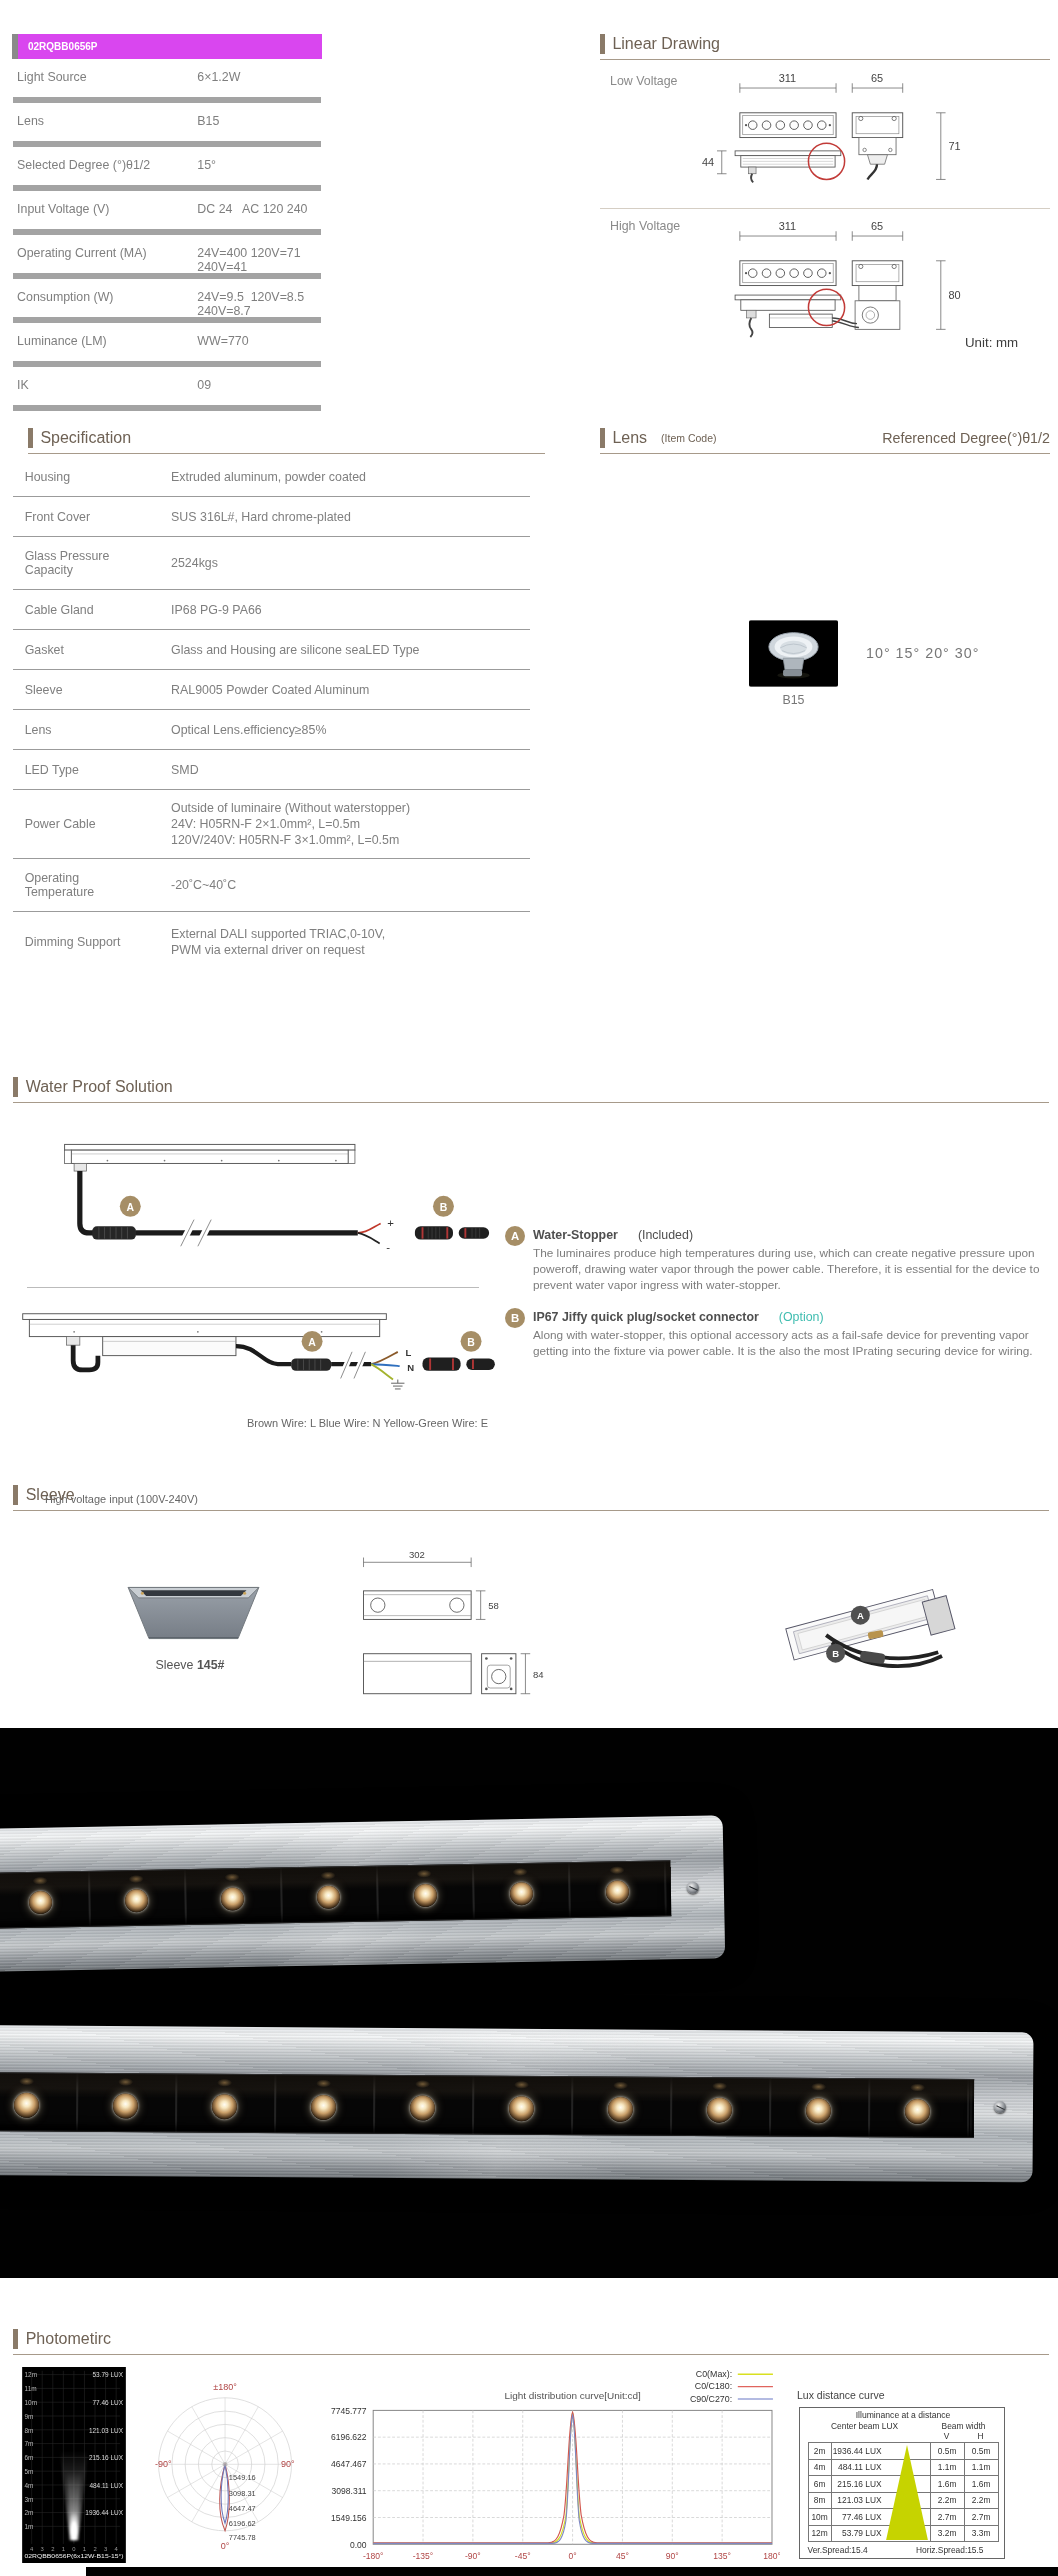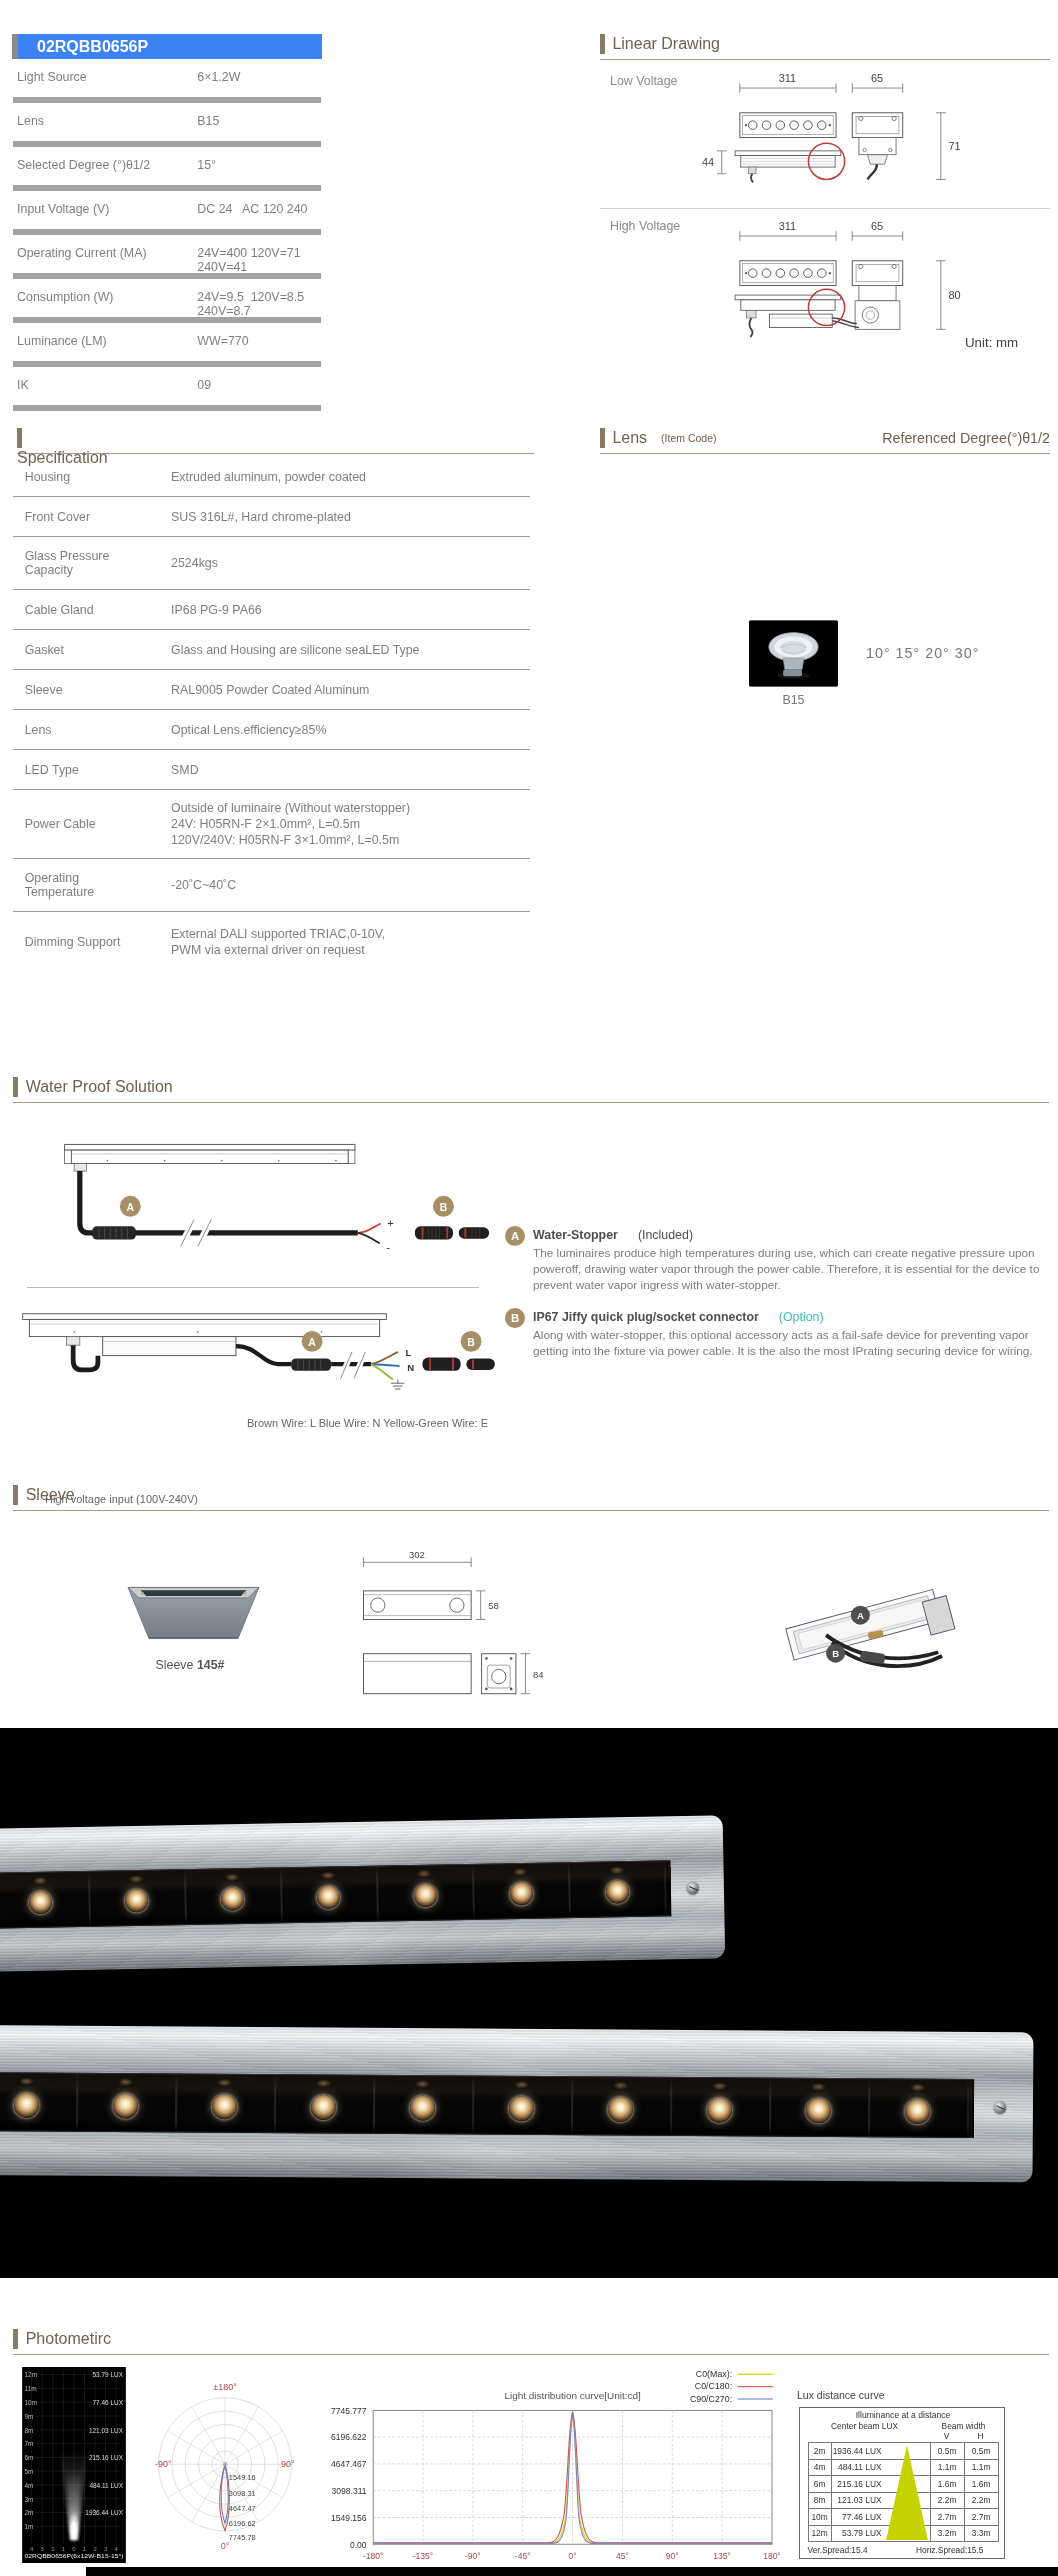--- a/index.html
+++ b/index.html
@@ -7,22 +7,22 @@
         font-family:"Liberation Sans","DejaVu Sans",sans-serif;}
   .abs{position:absolute;}
   
   .sech{position:absolute;display:flex;align-items:flex-start;border-bottom:1px solid #a79a8a;padding-bottom:2.9px;height:22px;}
   .sech .acc{width:4.8px;height:20px;background:#8a7a68;margin-right:7.6px;flex:0 0 auto;}
   .sech .t{font-size:16px;color:#6e6154;line-height:20px;}
   .sech .tn{font-size:10.5px;color:#6e6154;line-height:20px;margin-left:14px;}
   .sech .rt{margin-left:auto;font-size:14.3px;color:#6e6154;line-height:20px;}
   
   .prod-acc{left:12.4px;top:34px;width:5.7px;height:25px;background:#8a8a8a;}
-  .prod-head{left:18px;top:34px;width:304px;height:25px;background:#3b82f6;color:#fff;
-             font-weight:bold;font-size:16px;line-height:25px;padding-left:19px;box-sizing:border-box;}
+  .prod-head{left:18px;top:34px;width:304px;height:25px;background:#d946ef;color:#fff;
+             font-weight:bold;font-size:10px;line-height:25px;padding-left:10px;box-sizing:border-box;}
   .qtable{left:13.3px;top:59px;width:308px;}
   .qrow{height:38px;border-bottom:6px solid #a3a3a3;position:relative;}
   .ql,.qv{position:absolute;top:11.4px;font-size:12.4px;color:#7f7f7f;white-space:pre-wrap;}
   .ql{left:3.8px;} .qv{left:184px;}
   
   .stable{left:13.3px;top:457px;width:517px;}
   .srow{display:flex;align-items:center;border-bottom:1px solid #9b9b9b;box-sizing:border-box;}
   .srow.last{border-bottom:none;}
   .sl{width:135px;padding-left:11.4px;font-size:12.4px;color:#7f7f7f;white-space:pre-line;flex:0 0 auto;}
   .sv{flex:1;padding-left:11.4px;font-size:12.4px;color:#7f7f7f;white-space:pre-line;line-height:16px;}
@@ -211,21 +211,21 @@
     <rect x="94" y="100" width="10" height="8" fill="#ddd" stroke="#666" stroke-width="0.7"></rect>
     <path d="M99,108 q-4,7 0,12 q3,4 -1,8" stroke="#444" stroke-width="2" fill="none"></path>
     <rect x="118" y="104" width="66" height="14" fill="#fff" stroke="#555" stroke-width="0.9"></rect>
     <line x1="118" y1="108" x2="184" y2="108" stroke="#999" stroke-width="0.5"></line>
     <path d="M184,108 C196,108 200,114 210,114" stroke="#444" stroke-width="1.5" fill="none"></path>
     <path d="M184,111 C198,113 202,118 212,118" stroke="#444" stroke-width="1.5" fill="none"></path>
     <circle cx="178" cy="97" r="19" fill="none" stroke="#c23b38" stroke-width="1.6"></circle>
   </svg>
   <div class="abs" style="left:965px;top:335px;font-size:13.3px;color:#3d3d3d;">Unit: mm</div>
 
-  <div class="sech" style="left:17px;top:428px;width:517px;flex-direction:column;">
+  <div class="sech" style="left:28px;top:428px;width:517px;">
     <span class="acc"></span>
     <span class="t">Specification</span>
   </div>
   <div class="abs stable">
     <div class="srow h42">
         <span class="sl">Housing</span>
         <span class="sv">Extruded aluminum, powder coated</span>
       </div>
     <div class="srow h42">
         <span class="sl">Front Cover</span>

